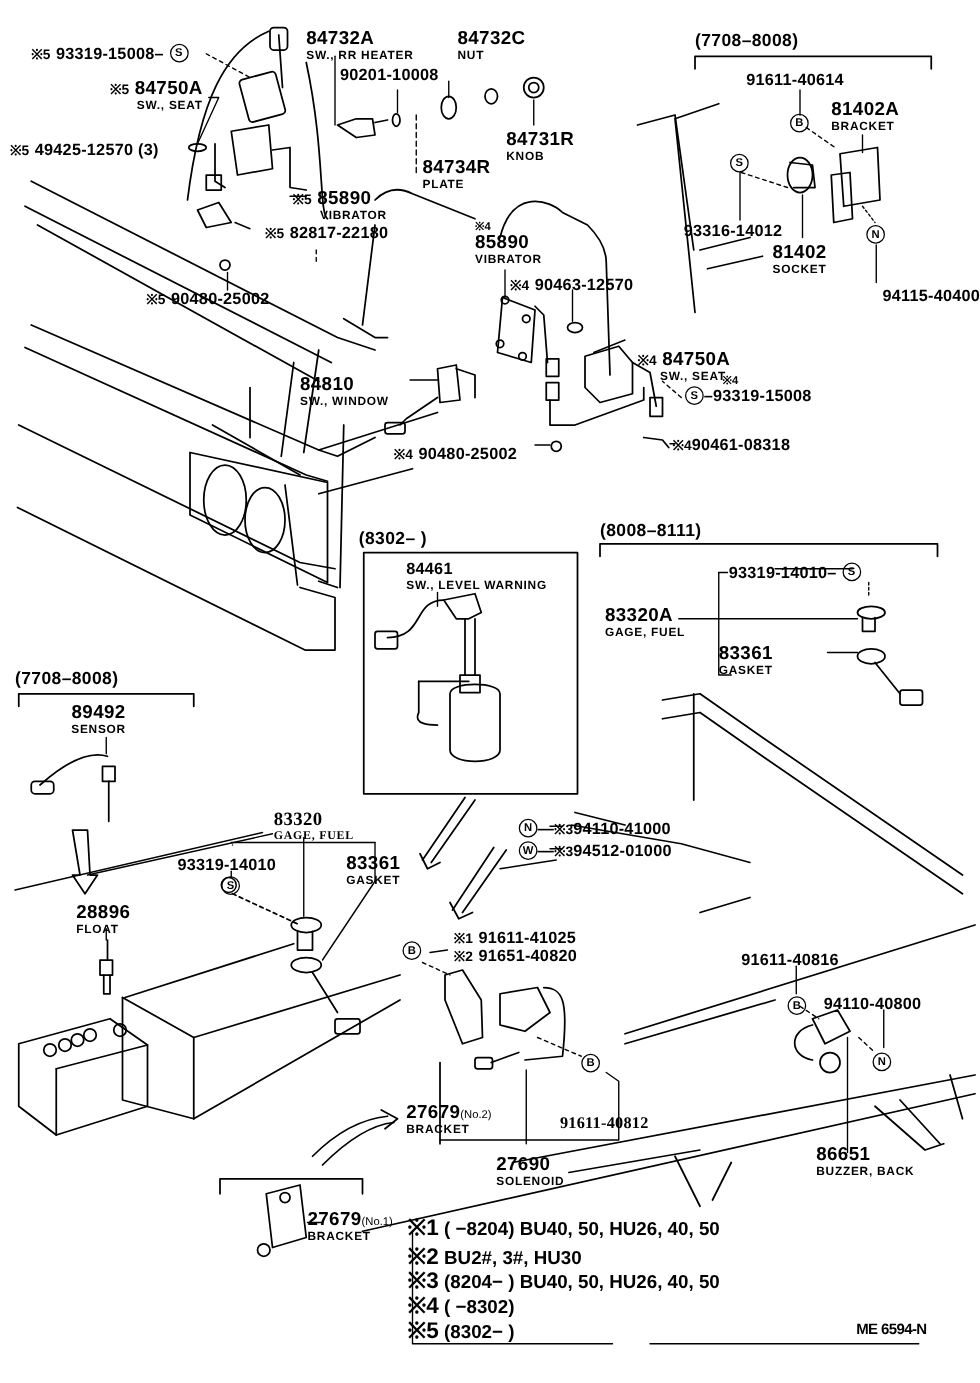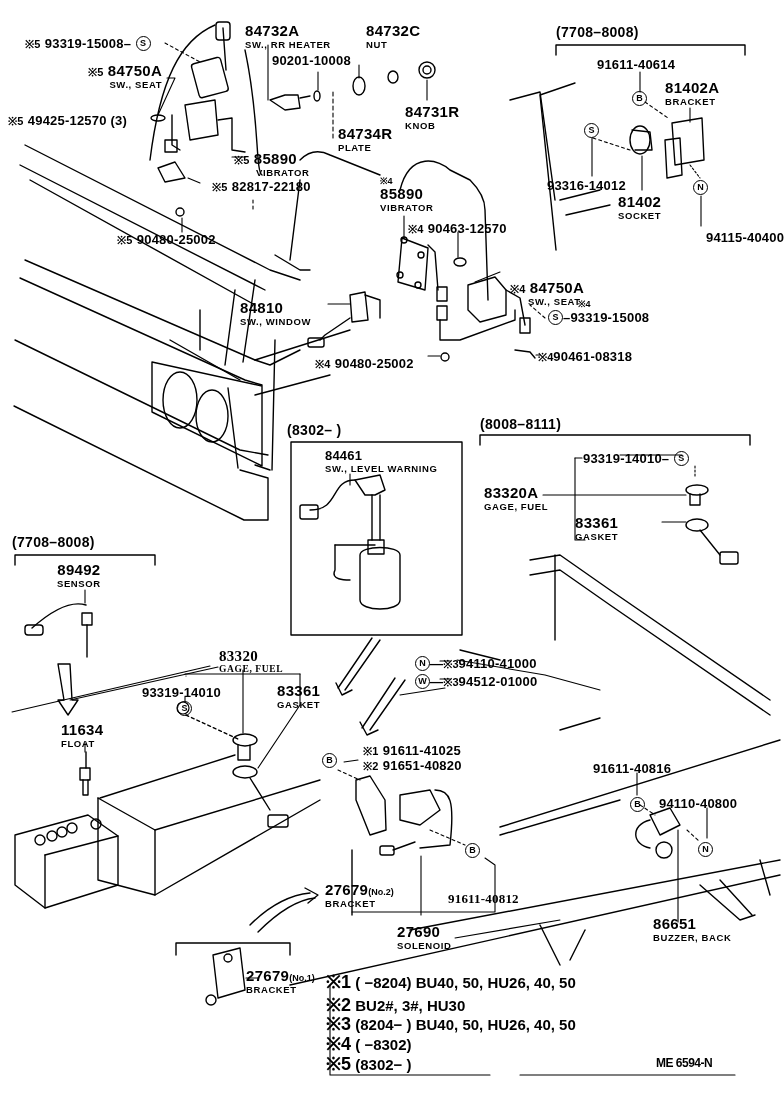--- a/index.html
+++ b/index.html
@@ -7,21 +7,21 @@
   svg.art { position:absolute; left:0; top:0; width:784px; height:1106px; }
   .lbl { position:absolute; white-space:nowrap; line-height:1; }
   .pn { font-size:13px; font-weight:bold; letter-spacing:0.2px; }
   .pn-big { font-size:15px; font-weight:bold; letter-spacing:0.3px; }
   .desc { font-size:9.5px; font-weight:bold; letter-spacing:0.6px; display:block; margin-top:1px; }
   .mark { font-size:11px; font-weight:bold; }
   .circ { display:inline-block; width:13px; height:13px; border:1.6px solid #000; border-radius:50%; font-size:9px; font-weight:bold; text-align:center; line-height:13px; vertical-align:middle; }
   .range { font-size:14px; font-weight:bold; letter-spacing:0.3px; }
   .note { font-size:15px; font-weight:bold; }
   .note .nm { font-size:18px; }
-  .small { font-size:9px; font-weight:bold; }
+  .small { font-size:9px; font-weight:normal; }
   .code { font-size:12px; font-weight:bold; letter-spacing:-0.5px; }
 </style>
 </head>
 <body>
 
 <svg class="art" viewBox="0 0 784 1106" fill="none" stroke="#000" stroke-width="1.4" stroke-linecap="round" stroke-linejoin="round">
 
   <g>
     <path d="M25 145 L270 270 L300 280"></path>
     <path d="M20 165 L265 290"></path>
@@ -398,21 +398,21 @@
   <span class="pn-big">83361</span>
   <span class="desc">GASKET</span>
 </div>
 
 <div class="lbl range" style="left:12px;top:535px;">(7708–8008)</div>
 <div class="lbl" style="left:57px;top:562px;text-align:center;">
   <span class="pn-big">89492</span>
   <span class="desc">SENSOR</span>
 </div>
 <div class="lbl" style="left:61px;top:722px;">
-  <span class="pn-big">11634</span>
+  <span class="pn-big">28896</span>
   <span class="desc">FLOAT</span>
 </div>
 <div class="lbl" style="left:219px;top:648px;font-family:Liberation Serif, serif;">
   <span class="pn-big">83320</span>
   <span class="desc">GAGE, FUEL</span>
 </div>
 <div class="lbl" style="left:142px;top:684px;">
   <span class="pn">93319-14010</span>
 </div>
 <span class="lbl circ" style="left:177px;top:701px;">S</span>
@@ -480,13 +480,13 @@
   <span>(8204−        ) BU40, 50, HU26, 40, 50</span>
 </div>
 <div class="lbl note" style="left:326px;top:1035px;">
   <span class="nm">※4</span>
   <span>(        −8302)</span>
 </div>
 <div class="lbl note" style="left:326px;top:1055px;">
   <span class="nm">※5</span>
   <span>(8302−        )</span>
 </div>
-<div class="lbl code" style="left:656px;top:1057px;">ME 6594-N</div>
+<div class="lbl code" style="left:685px;top:1057px;">ME 6594-N</div>
 
 </body></html>

